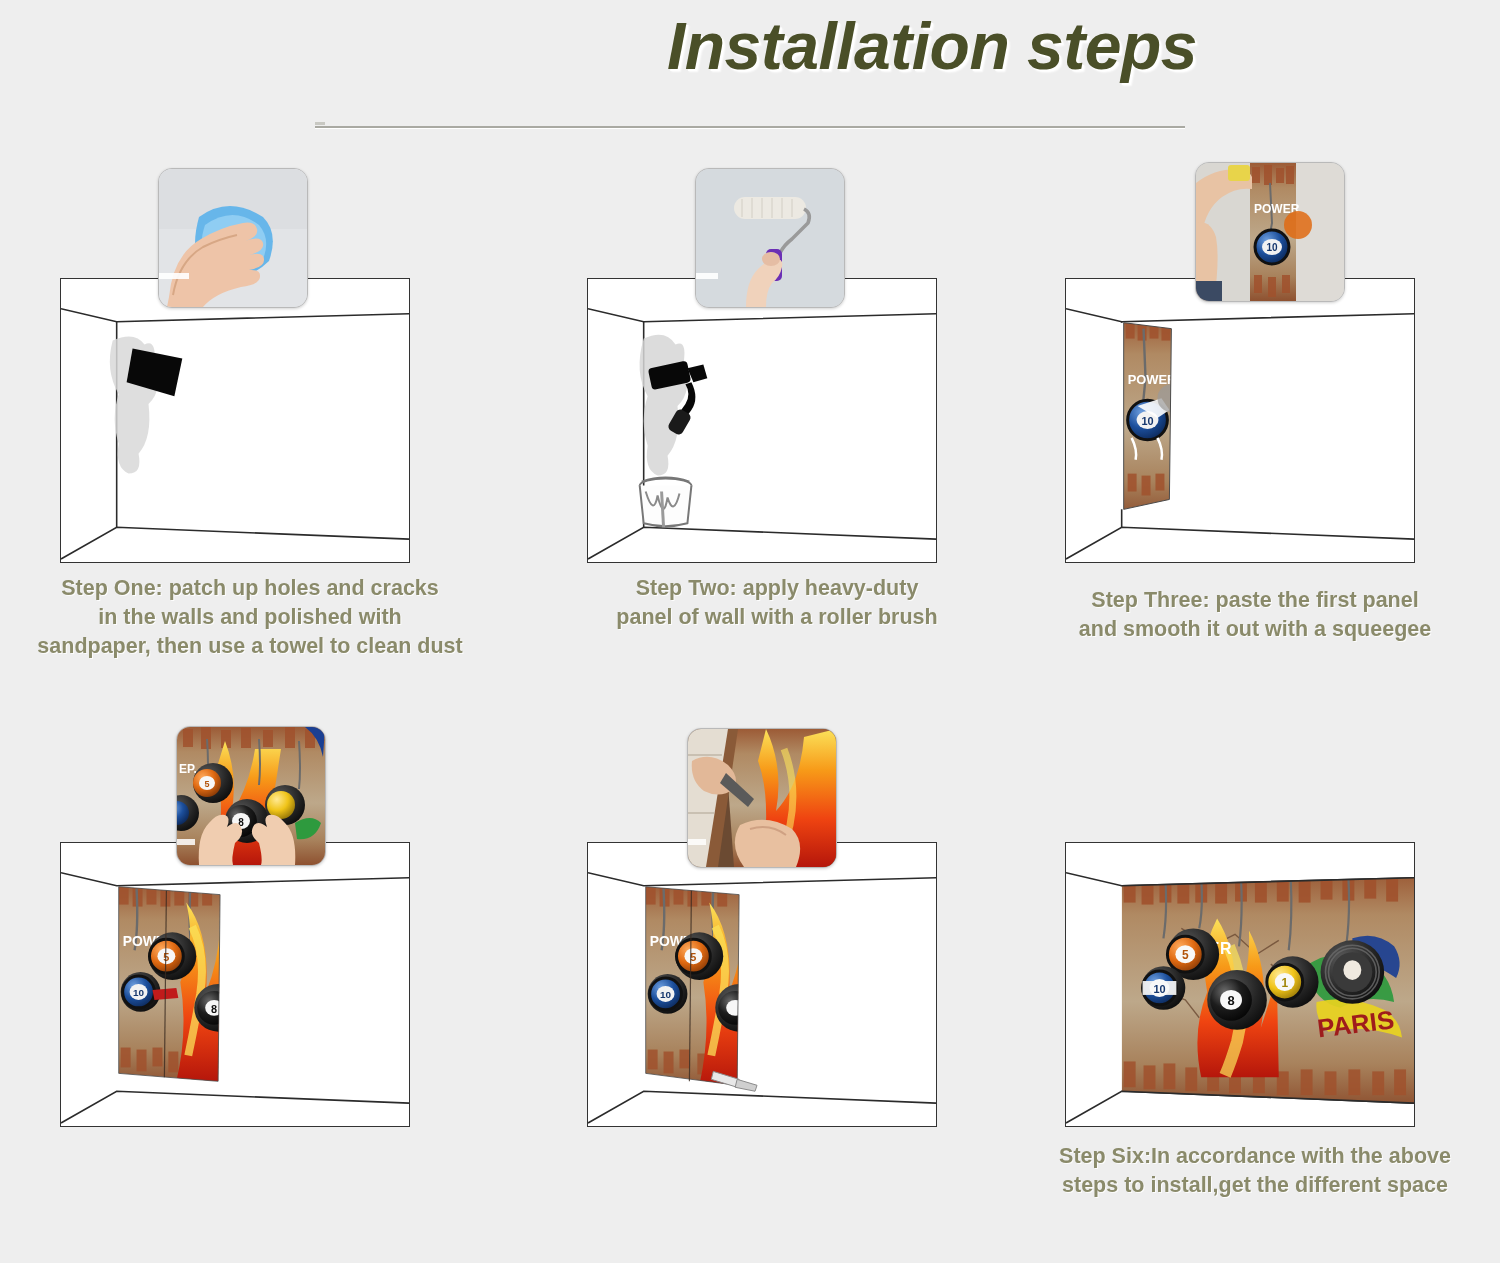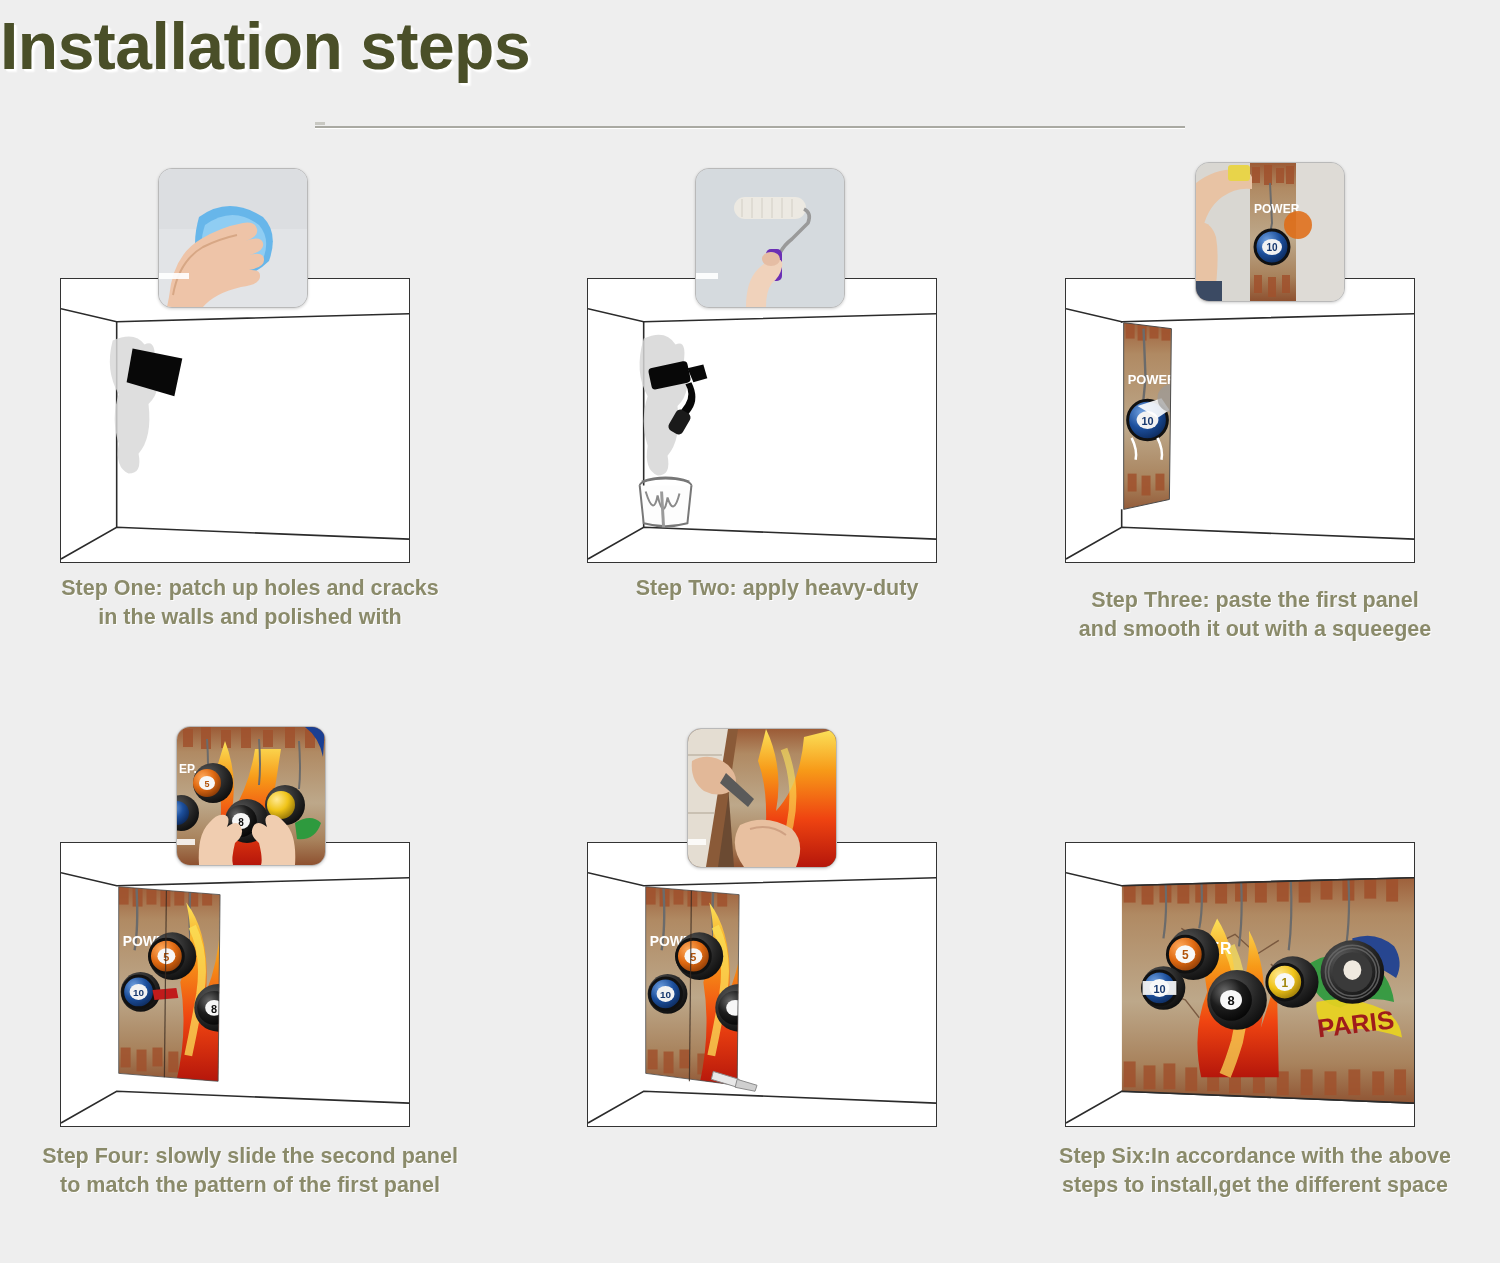--- a/index.html
+++ b/index.html
@@ -8,26 +8,27 @@
     background:#eeeeee;
     font-family:"Liberation Sans", sans-serif;
     overflow:hidden;
     position:relative;
   }
   .page{position:relative;width:1500px;height:1263px;}
 
   
   .title{
     position:absolute;left:0;top:8px;width:1197px;
-    text-align:left;
+    text-align:right;
     font-size:66px;
     font-weight:bold;
     color:#4a4f28;
     letter-spacing:-0.5px;
     text-shadow:2px 2px 0 #ffffff, 3px 3px 2px rgba(255,255,255,.9);
+    font-style:italic;
   }
   .divider{
     position:absolute;left:315px;top:126px;width:870px;height:2px;
     background:#a9a9a2;
     box-shadow:0 1px 0 #ffffff;
   }
   .divider-cap{
     position:absolute;left:315px;top:122px;width:10px;height:3px;
     background:#c8c8c2;
   }
@@ -160,20 +161,21 @@
             <path d="M40 48 Q70 26 104 48 Q120 64 110 92 Q86 116 52 108 Q28 92 40 48 Z" fill="#67b6ea"></path>
             <path d="M46 56 Q74 36 100 56 Q112 70 104 90 Q84 106 56 100 Q36 86 46 56 Z" fill="#8fcdf3"></path>
             <path d="M10 128 Q14 86 42 70 Q62 58 84 54 Q96 52 98 60 Q100 68 86 72 Q102 66 104 74 Q106 82 90 86 Q104 82 105 90 Q106 98 90 101 Q102 100 101 108 Q100 116 82 118 Q56 124 44 138 L8 138 Z" fill="#eec4a8"></path>
             <path d="M14 126 Q20 92 44 78 Q60 70 78 66" stroke="#d7a785" stroke-width="2" fill="none"></path>
             <path d="M0 104 L30 104 L30 110 L0 110 Z" fill="#ffffff" opacity="0.9"></path>
           </svg>
         </div>
         <div class="caption">
           <div>Step One: patch up holes and cracks</div>
           <div>in the walls and polished with</div>
+          <div>sandpaper, then use a towel to clean dust</div>
         </div>
       </div>
 
       <div class="cell c1">
         <div class="room">
           <svg class="roomsvg" viewBox="0 0 350 285" preserveAspectRatio="none">
             <g stroke="#2b2b2b" stroke-width="1.6" fill="none">
               <path d="M0 30 L56 43 L350 35"></path>
               <path d="M0 282 L56 250 L350 262"></path>
               <path d="M56 43 L56 250"></path>
@@ -206,20 +208,21 @@
             <path d="M108 40 Q116 44 112 54 L96 70 Q88 76 84 84" fill="none" stroke="#9a9a9a" stroke-width="3.5"></path>
             <rect x="70" y="80" width="16" height="32" rx="5" fill="#6b2fb5"></rect>
             <rect x="73" y="83" width="5" height="26" rx="2" fill="#9a63de"></rect>
             <path d="M50 138 Q50 112 62 100 Q72 90 80 90 Q88 90 86 98 Q84 108 76 114 Q70 122 70 138 Z" fill="#f0d2bb"></path>
             <ellipse cx="75" cy="90" rx="9" ry="7" fill="#e5bda4"></ellipse>
             <path d="M0 104 L22 104 L22 110 L0 110 Z" fill="#ffffff" opacity="0.9"></path>
           </svg>
         </div>
         <div class="caption">
           <div>Step Two: apply heavy-duty</div>
+          <div>panel of wall with a roller brush</div>
         </div>
       </div>
 
       <div class="cell c2">
         <div class="room">
           <svg class="roomsvg" viewBox="0 0 350 285" preserveAspectRatio="none">
             <g stroke="#2b2b2b" stroke-width="1.6" fill="none">
               <path d="M0 30 L56 43 L350 35"></path>
               <path d="M0 282 L56 250 L350 262"></path>
             </g>
@@ -376,24 +379,20 @@
             <circle cx="104" cy="78" r="14" fill="url(#ball1g)"></circle>
             <path d="M118 96 Q134 86 144 96 Q138 114 120 112 Z" fill="#2e9a3e"></path>
             <path d="M128 0 Q142 10 146 30 L148 0 Z" fill="#1b3f92"></path>
             <g fill="#f0cdb0">
               <path d="M22 138 Q20 108 32 96 Q40 86 48 88 Q54 90 50 100 Q60 92 64 100 Q68 108 58 116 Q54 132 56 138 Z"></path>
               <path d="M118 138 Q120 108 108 96 Q100 86 92 88 Q86 90 90 100 Q80 92 76 100 Q72 108 82 116 Q86 132 84 138 Z"></path>
             </g>
             <path d="M0 112 L18 112 L18 118 L0 118 Z" fill="#ffffff" opacity="0.85"></path>
           </svg>
         </div>
-        <div class="caption" style="top:428px;">
-          <div>Step Four: slowly slide the second panel</div>
-          <div>to match the pattern of the first panel</div>
-        </div>
       </div>
 
       <div class="cell c1">
         <div class="room">
           <svg class="roomsvg" viewBox="0 0 350 285" preserveAspectRatio="none">
             <g stroke="#2b2b2b" stroke-width="1.6" fill="none">
               <path d="M0 30 L56 43 L350 35"></path>
               <path d="M0 282 L56 250 L350 262"></path>
             </g>
             <g>

